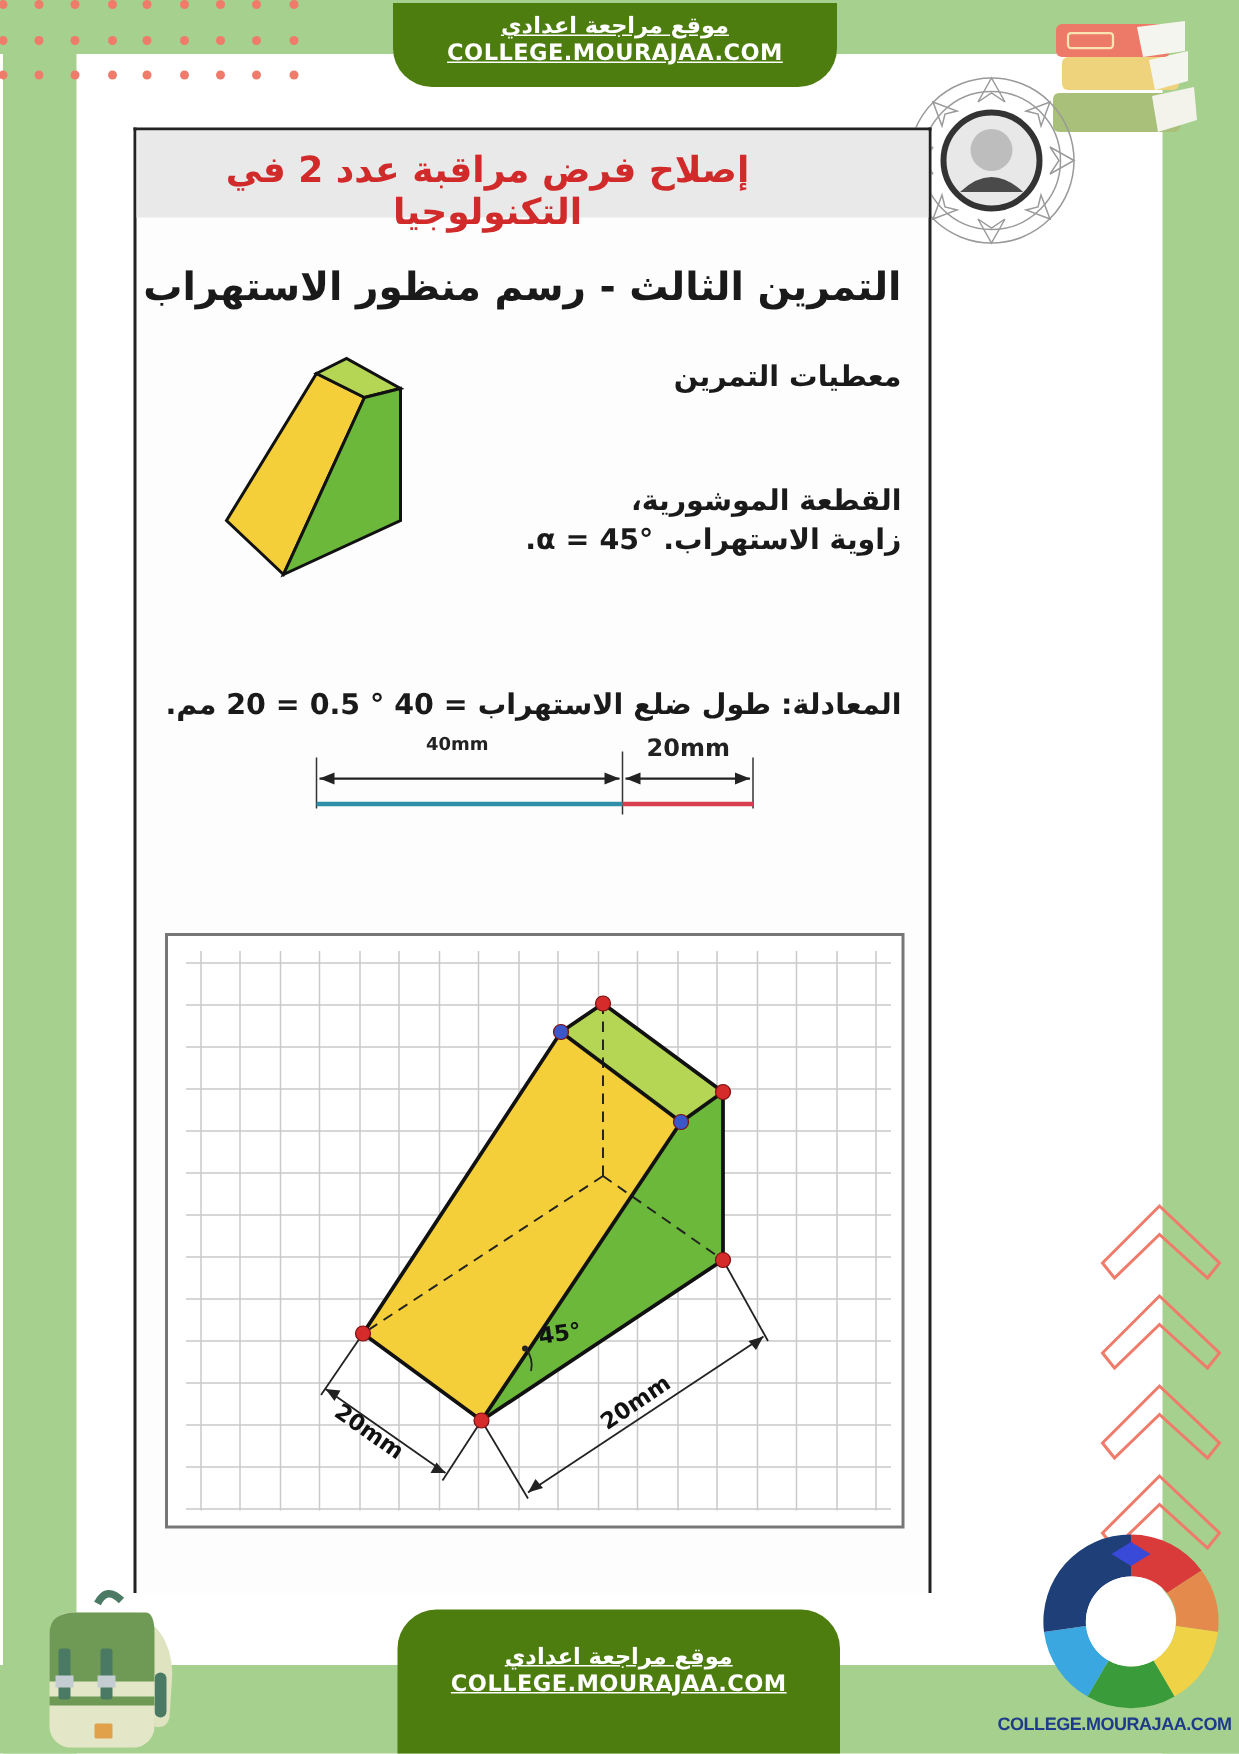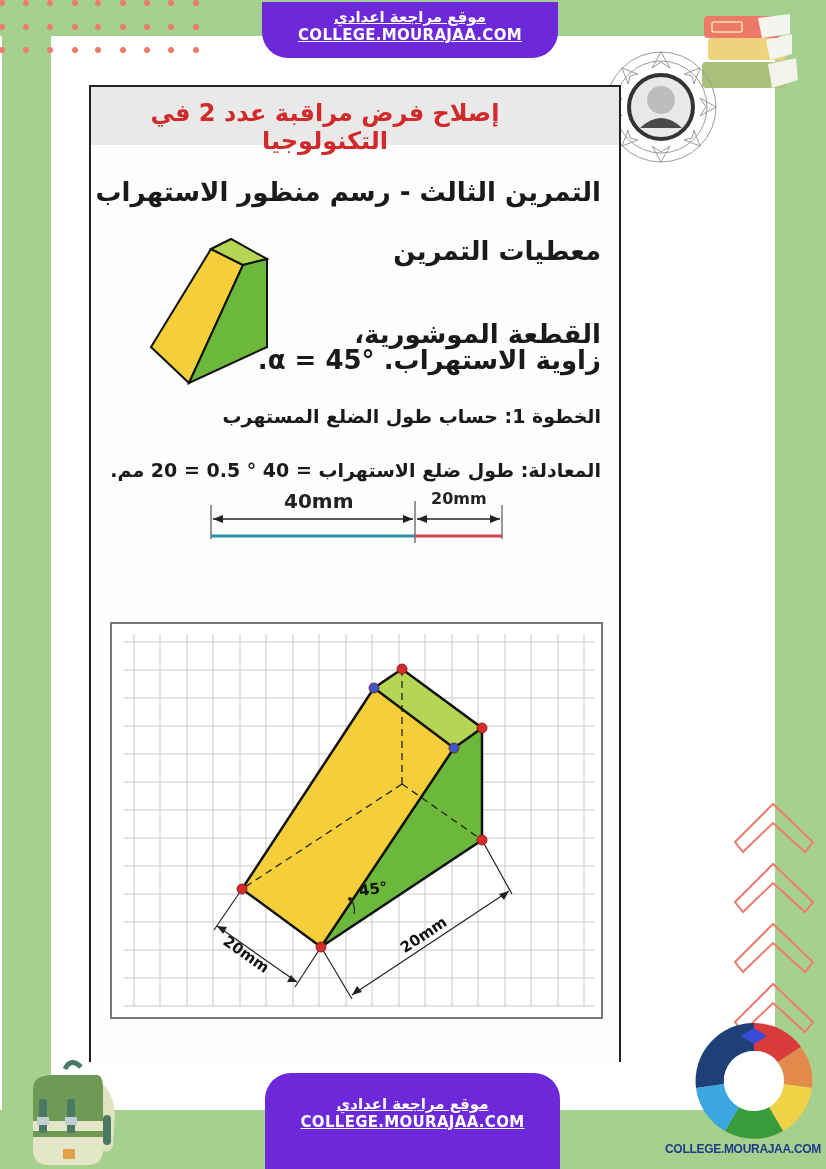--- a/index.html
+++ b/index.html
@@ -2,33 +2,33 @@
 <html><head>
 <meta charset="utf-8">
 <style>
   html,body{margin:0;padding:0;}
   body{width:826px;height:1169px;position:relative;overflow:hidden;background:#ffffff;font-family:"DejaVu Sans",sans-serif;}
   .green{background:#a6d08d;position:absolute;}
   #top-band{left:0;top:0;width:826px;height:36px;}
   #left-bar{left:2px;top:0;width:49px;height:1169px;}
   #right-bar{left:775px;top:0;width:51px;height:1169px;}
   #bottom-band{left:0;top:1110px;width:826px;height:59px;}
-  .banner{position:absolute;background:#6d28d9;color:#fff;text-align:center;font-weight:bold;border-radius:22px;}
+  .banner{position:absolute;background:#4d7c0f;color:#fff;text-align:center;font-weight:bold;border-radius:22px;}
   .banner .ar{font-size:15px;text-decoration:underline;direction:rtl;display:block;line-height:18px;}
   .banner .en{font-size:15px;text-decoration:underline;display:block;line-height:18px;letter-spacing:0.3px;}
   #top-banner{left:262px;top:2px;width:296px;height:56px;border-radius:0 0 26px 26px;padding-top:6px;box-sizing:border-box;}
   #bottom-banner{left:265px;top:1073px;width:295px;height:96px;border-radius:26px 26px 0 0;padding-top:22px;box-sizing:border-box;}
   .dots{position:absolute;left:0;top:0;}
   .dot{position:absolute;width:6px;height:6px;border-radius:50%;background:#ef7b6b;}
   #doc{position:absolute;left:89px;top:85px;width:532px;height:977px;border:2.5px solid #222;border-bottom:none;background:#fdfdfd;box-sizing:border-box;}
   #doc-header{position:absolute;left:0;top:0;width:100%;height:58px;background:#e9e9e9;}
   .rtl{direction:rtl;text-align:center;position:absolute;font-family:"DejaVu Sans",sans-serif;font-weight:bold;color:#1a1a1a;}
   #doc-title{right:60px;top:12px;font-size:24px;color:#d12a2a;}
   #ex-title{right:18px;top:90px;font-size:26px;}
-  .given{right:18px;font-size:26px;line-height:33px;}
+  .given{right:18px;font-size:19px;line-height:33px;}
   .step{right:18px;font-size:19px;}
   #dim-bar{position:absolute;left:118px;top:400px;width:295px;height:60px;}
   #grid-box{position:absolute;left:19px;top:535px;width:493px;height:397px;border:2px solid #777;background:#fff;box-sizing:border-box;}
   .overlay{position:absolute;}
   #backpack{left:15px;top:1055px;width:100px;height:114px;}
   #books{left:700px;top:10px;width:100px;height:85px;}
   #seal{left:602px;top:48px;width:118px;height:118px;}
   #chevrons{left:733px;top:790px;width:90px;height:250px;}
   #wheel{left:693px;top:1020px;width:122px;height:122px;}
   #wheel-caption{position:absolute;left:660px;top:1142px;width:166px;text-align:center;font-family:"Liberation Sans",sans-serif;font-weight:bold;font-size:12px;color:#1e3a8a;letter-spacing:-0.3px;}
@@ -106,38 +106,37 @@
   <svg class="overlay" style="left:52px;top:150px;width:130px;height:150px" viewBox="0 0 130 150">
     <polygon points="8,110 68,12 100,28 46,146" fill="#f4cf3a" stroke="#111" stroke-width="2"></polygon>
     <polygon points="68,12 88,2 124,22 100,28" fill="#b5d654" stroke="#111" stroke-width="2"></polygon>
     <polygon points="100,28 124,22 124,110 46,146" fill="#6bb83a" stroke="#111" stroke-width="2"></polygon>
   </svg>
 
   <div class="rtl given" style="top:148px;">معطيات التمرين</div>
   <div class="rtl given" style="top:183px;margin-top:48px;">القطعة الموشورية،</div>
   <div class="rtl given" style="top:257px;">زاوية الاستهراب. °α = 45.</div>
 
-  <div class="rtl step" style="top:318px;">الخطوة 1: حساب طول الضلع المستهرب</div>
   <div class="rtl step" style="top:352px;margin-top:20px;">المعادلة: طول ضلع الاستهراب = 40 ° 0.5 = 20 مم.</div>
 
   <div id="dim-bar">
     <svg style="position:absolute;left:0;top:0" width="295" height="60" viewBox="0 0 295 60">
       <line x1="2" y1="18" x2="2" y2="52" stroke="#333" stroke-width="1"></line>
       <line x1="206" y1="14" x2="206" y2="56" stroke="#333" stroke-width="1"></line>
       <line x1="293" y1="18" x2="293" y2="52" stroke="#333" stroke-width="1"></line>
       <line x1="4" y1="32" x2="204" y2="32" stroke="#222" stroke-width="1.5"></line>
       <polygon points="4,32 14,28 14,36" fill="#222"></polygon>
       <polygon points="204,32 194,28 194,36" fill="#222"></polygon>
       <line x1="208" y1="32" x2="291" y2="32" stroke="#222" stroke-width="1.5"></line>
       <polygon points="208,32 218,28 218,36" fill="#222"></polygon>
       <polygon points="291,32 281,28 281,36" fill="#222"></polygon>
       <line x1="2" y1="49" x2="206" y2="49" stroke="#2e8fa8" stroke-width="3"></line>
       <line x1="206" y1="49" x2="293" y2="49" stroke="#d9404f" stroke-width="3"></line>
     </svg>
-    <span style="position:absolute;left:75px;top:2px;font-weight:bold;font-size:20px;color:#222">40mm</span>
+    <span style="position:absolute;left:75px;top:2px;font-weight:bold;font-size:12px;color:#222">40mm</span>
     <span style="position:absolute;left:222px;top:2px;font-weight:bold;font-size:16px;color:#222">20mm</span>
   </div>
 
 
   <div id="grid-box">
     <svg width="489" height="393" viewBox="0 0 489 393" style="position:absolute;left:0;top:0">
       <g stroke="#c9c9c9" stroke-width="1">
         <line x1="22" y1="10" x2="22" y2="383"></line>
           <line x1="48" y1="10" x2="48" y2="383"></line>
           <line x1="75" y1="10" x2="75" y2="383"></line>

